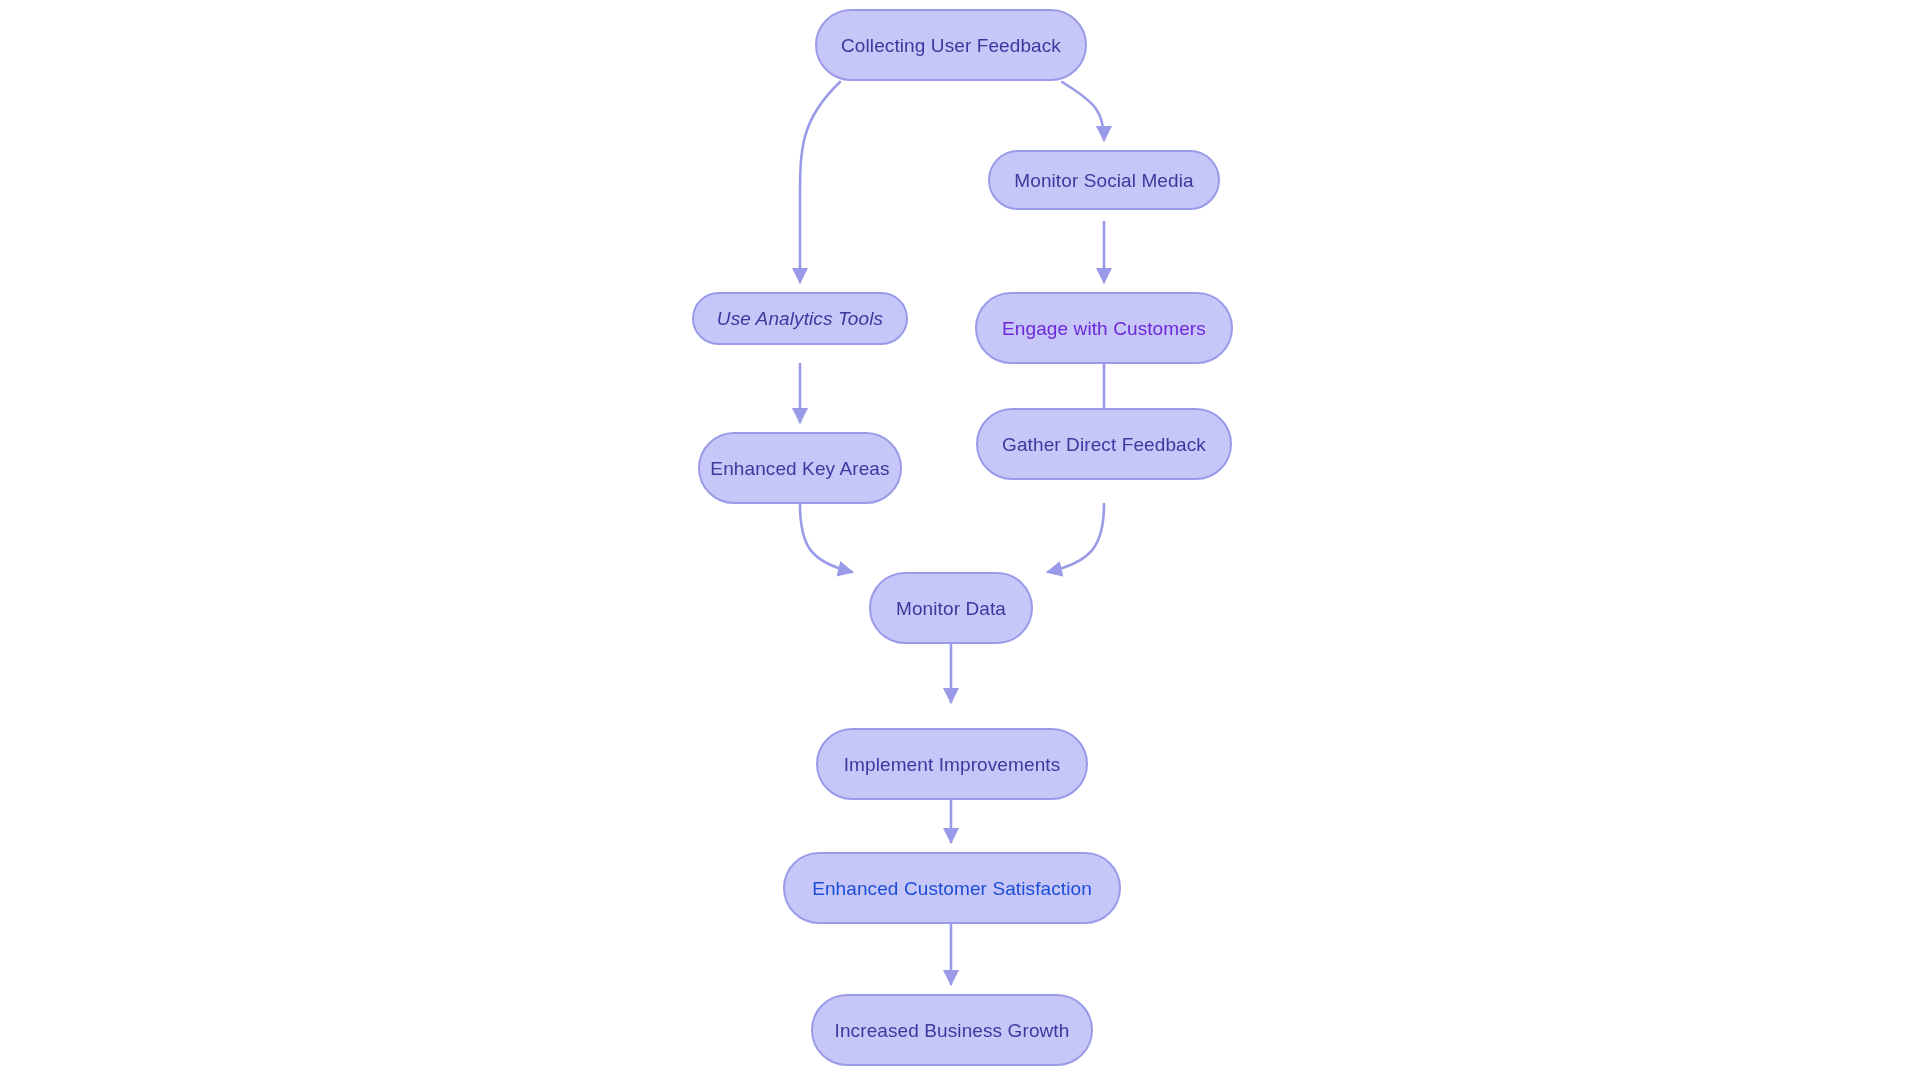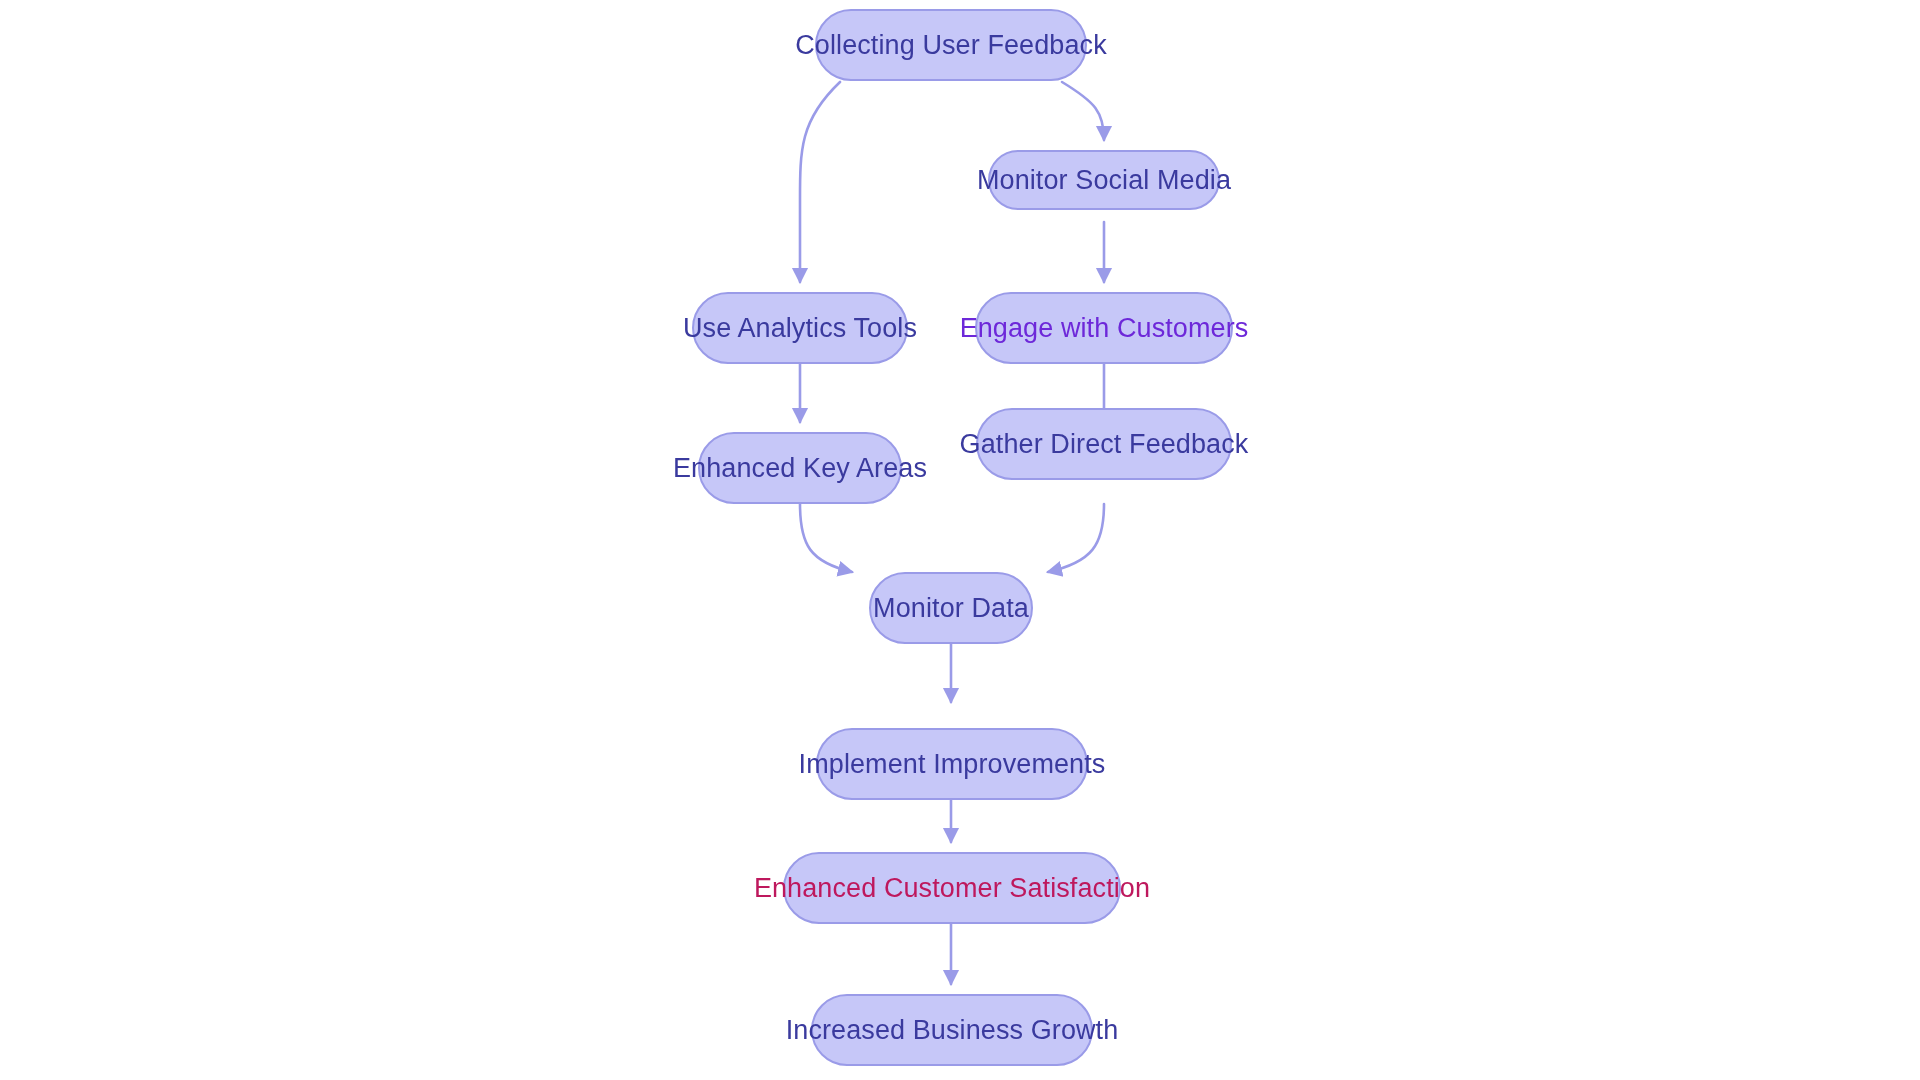--- a/index.html
+++ b/index.html
@@ -31,21 +31,21 @@
   .node {
     position: absolute;
     box-sizing: border-box;
     display: flex;
     align-items: center;
     justify-content: center;
     background: #c6c7f8;
     border: 2px solid #9a9be8;
     border-radius: 999px;
     color: #3a3a9e;
-    font-size: 27px;
+    font-size: 19px;
     font-weight: 400;
     letter-spacing: 0.1px;
     white-space: nowrap;
     line-height: 1;
     z-index: 2;
   }
   .node-label {
     pointer-events: none;
     display: block;
   }
@@ -75,39 +75,39 @@
       </g>
   </svg>
 
   <div id="node-layer">
       <div class="node" style="left: 815px; top: 9px; width: 272px; height: 72px; background: rgb(198, 199, 248); border-color: rgb(154, 155, 232); color: rgb(58, 58, 158);">
         <span class="node-label">Collecting User Feedback</span>
       </div>
       <div class="node" style="left: 988px; top: 150px; width: 232px; height: 60px; background: rgb(198, 199, 248); border-color: rgb(154, 155, 232); color: rgb(58, 58, 158);">
         <span class="node-label">Monitor Social Media</span>
       </div>
-      <div class="node" style="left: 692px; top: 292px; width: 216px; height: 72px; background: rgb(198, 199, 248); border-color: rgb(154, 155, 232); color: rgb(58, 58, 158);">
+      <div class="node" style="left: 692px; top: 292px; width: 216px; height: 53px; background: rgb(198, 199, 248); border-color: rgb(154, 155, 232); color: rgb(58, 58, 158); font-style: italic;">
         <span class="node-label">Use Analytics Tools</span>
       </div>
       <div class="node" style="left: 975px; top: 292px; width: 258px; height: 72px; background: rgb(198, 199, 248); border-color: rgb(154, 155, 232); color: #6d28d9;">
         <span class="node-label">Engage with Customers</span>
       </div>
       <div class="node" style="left: 698px; top: 432px; width: 204px; height: 72px; background: rgb(198, 199, 248); border-color: rgb(154, 155, 232); color: rgb(58, 58, 158);">
         <span class="node-label">Enhanced Key Areas</span>
       </div>
       <div class="node" style="left: 976px; top: 408px; width: 256px; height: 72px; background: rgb(198, 199, 248); border-color: rgb(154, 155, 232); color: rgb(58, 58, 158);">
         <span class="node-label">Gather Direct Feedback</span>
       </div>
       <div class="node" style="left: 869px; top: 572px; width: 164px; height: 72px; background: rgb(198, 199, 248); border-color: rgb(154, 155, 232); color: rgb(58, 58, 158);">
         <span class="node-label">Monitor Data</span>
       </div>
       <div class="node" style="left: 816px; top: 712px; width: 272px; height: 72px; background: rgb(198, 199, 248); border-color: rgb(154, 155, 232); color: rgb(58, 58, 158); margin-top: 16px;">
         <span class="node-label">Implement Improvements</span>
       </div>
-      <div class="node" style="left: 783px; top: 852px; width: 338px; height: 72px; background: rgb(198, 199, 248); border-color: rgb(154, 155, 232); color: #be185d;">
+      <div class="node" style="left: 783px; top: 852px; width: 338px; height: 72px; background: rgb(198, 199, 248); border-color: rgb(154, 155, 232); color: #1d4ed8;">
         <span class="node-label">Enhanced Customer Satisfaction</span>
       </div>
       <div class="node" style="left: 811px; top: 994px; width: 282px; height: 72px; background: rgb(198, 199, 248); border-color: rgb(154, 155, 232); color: rgb(58, 58, 158);">
         <span class="node-label">Increased Business Growth</span>
       </div>
     </div>
 
 </div>
 
 </body></html>

